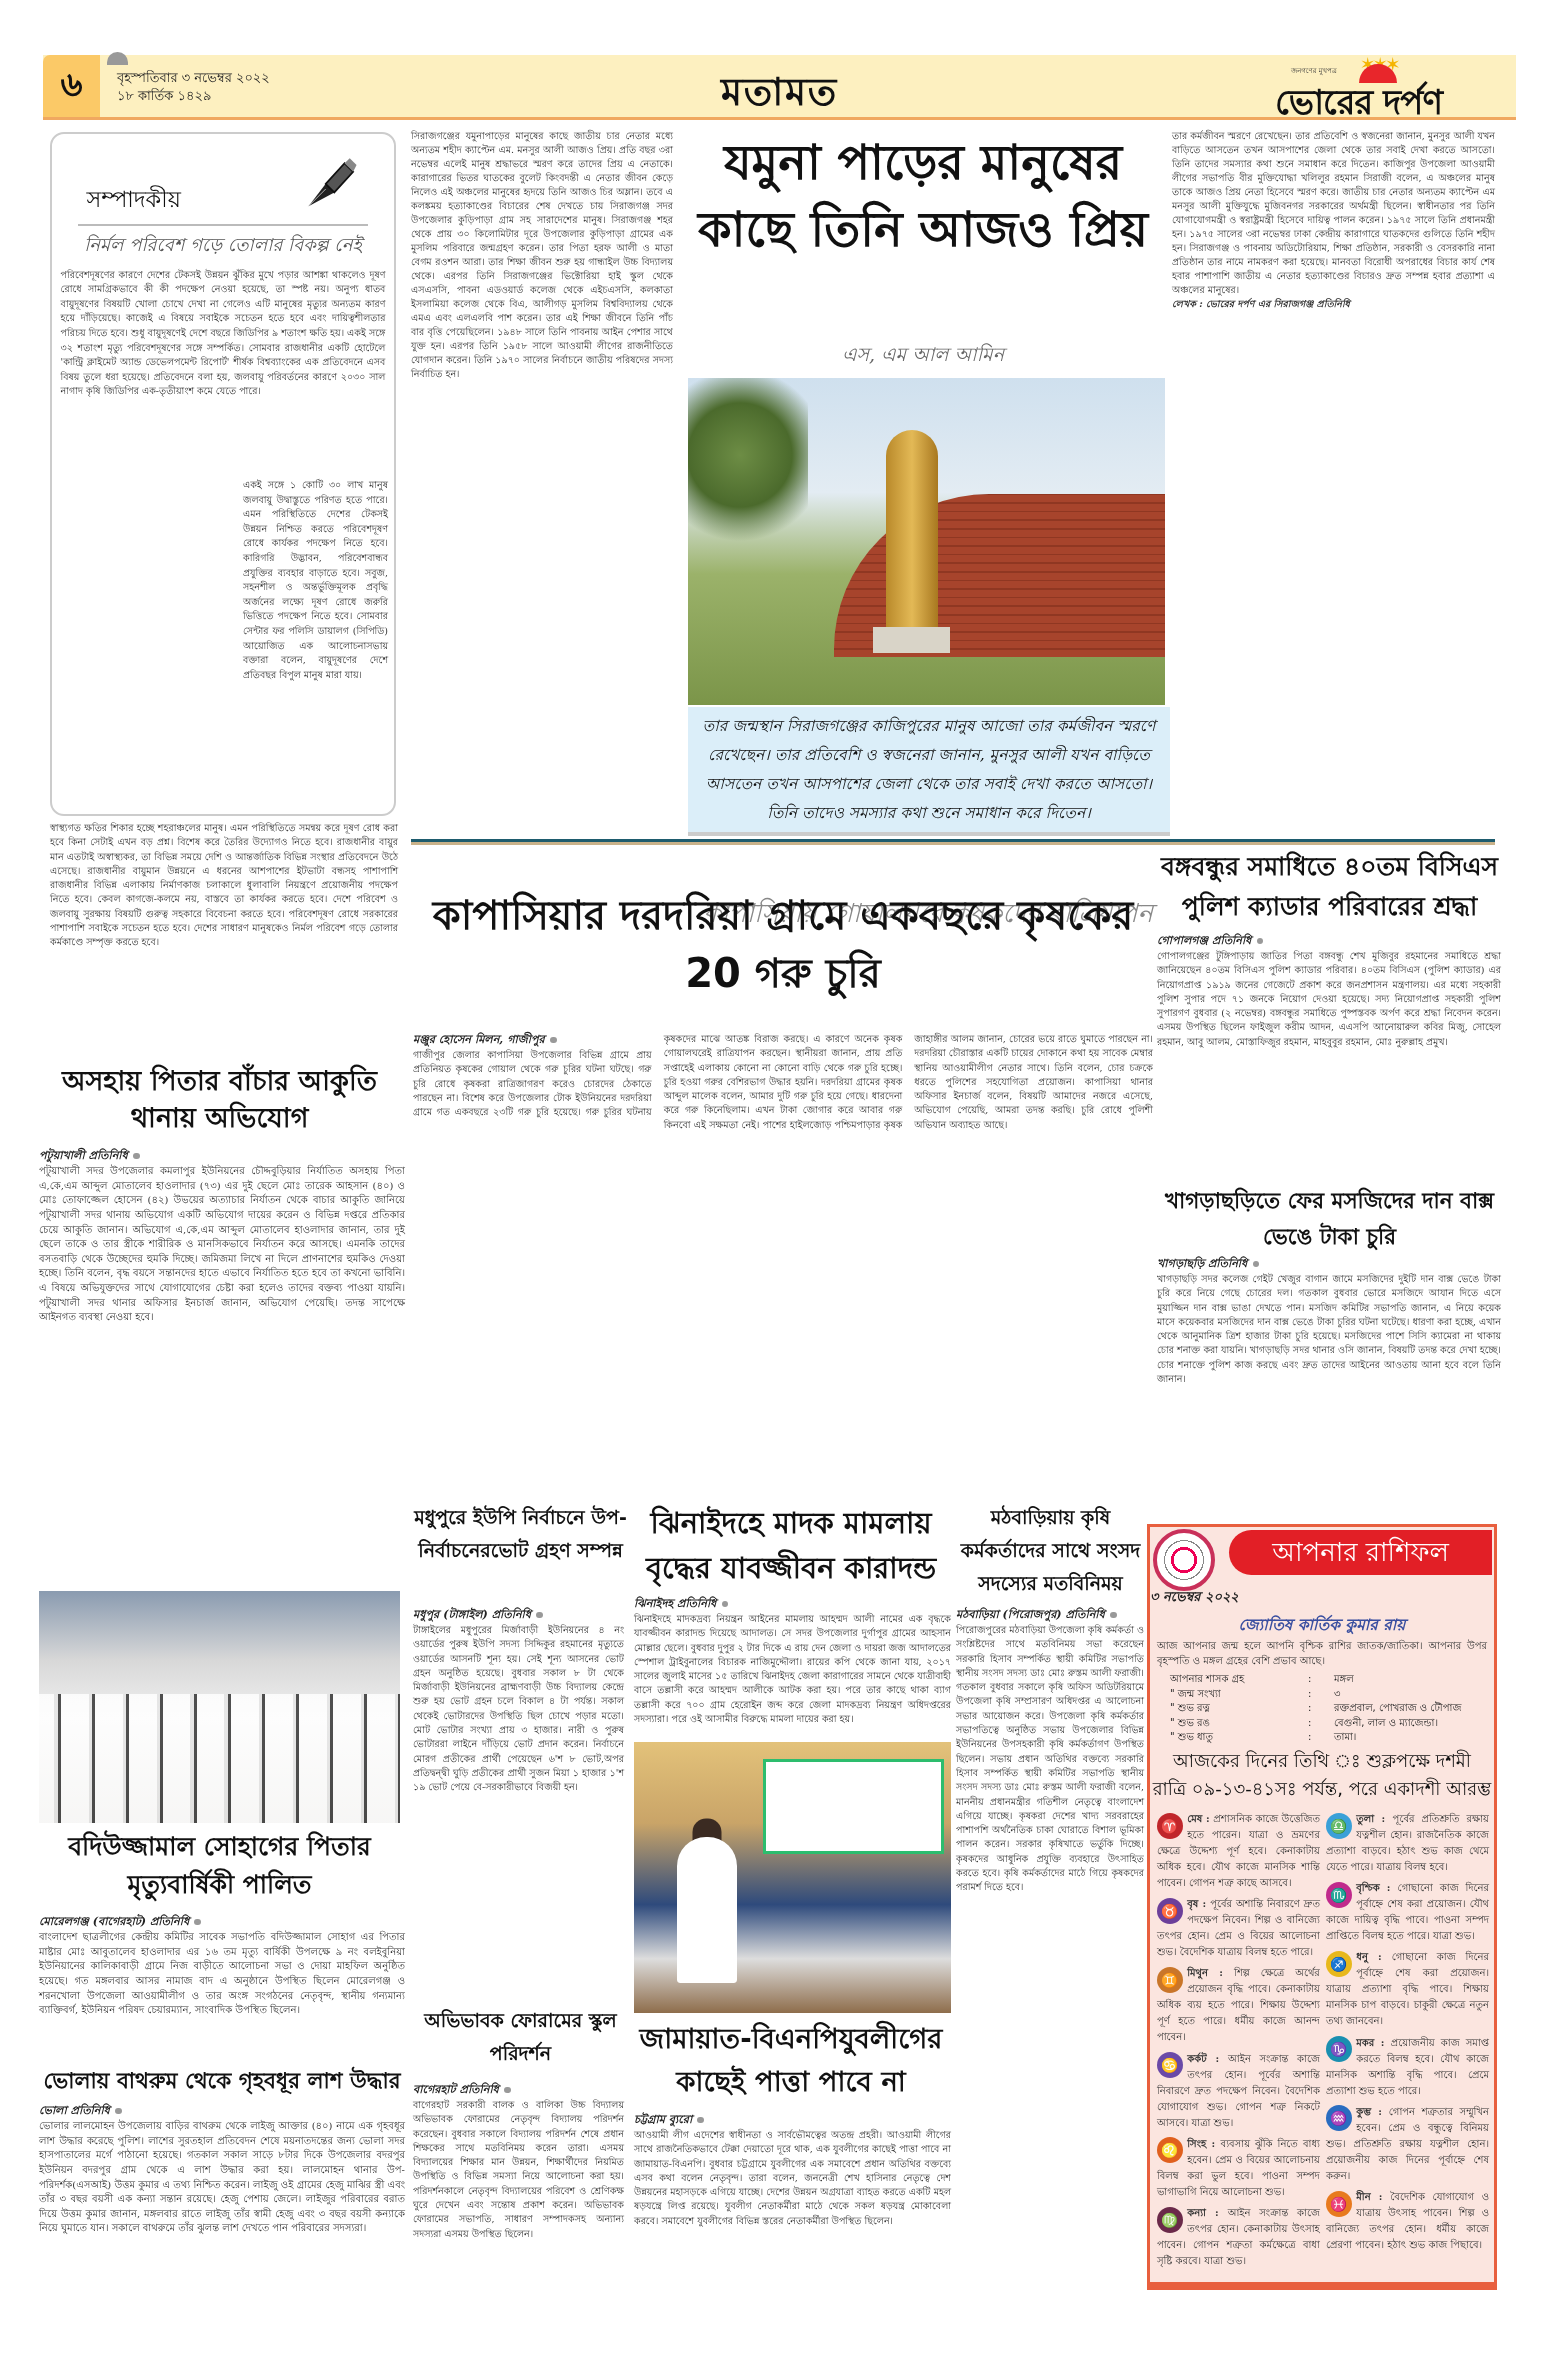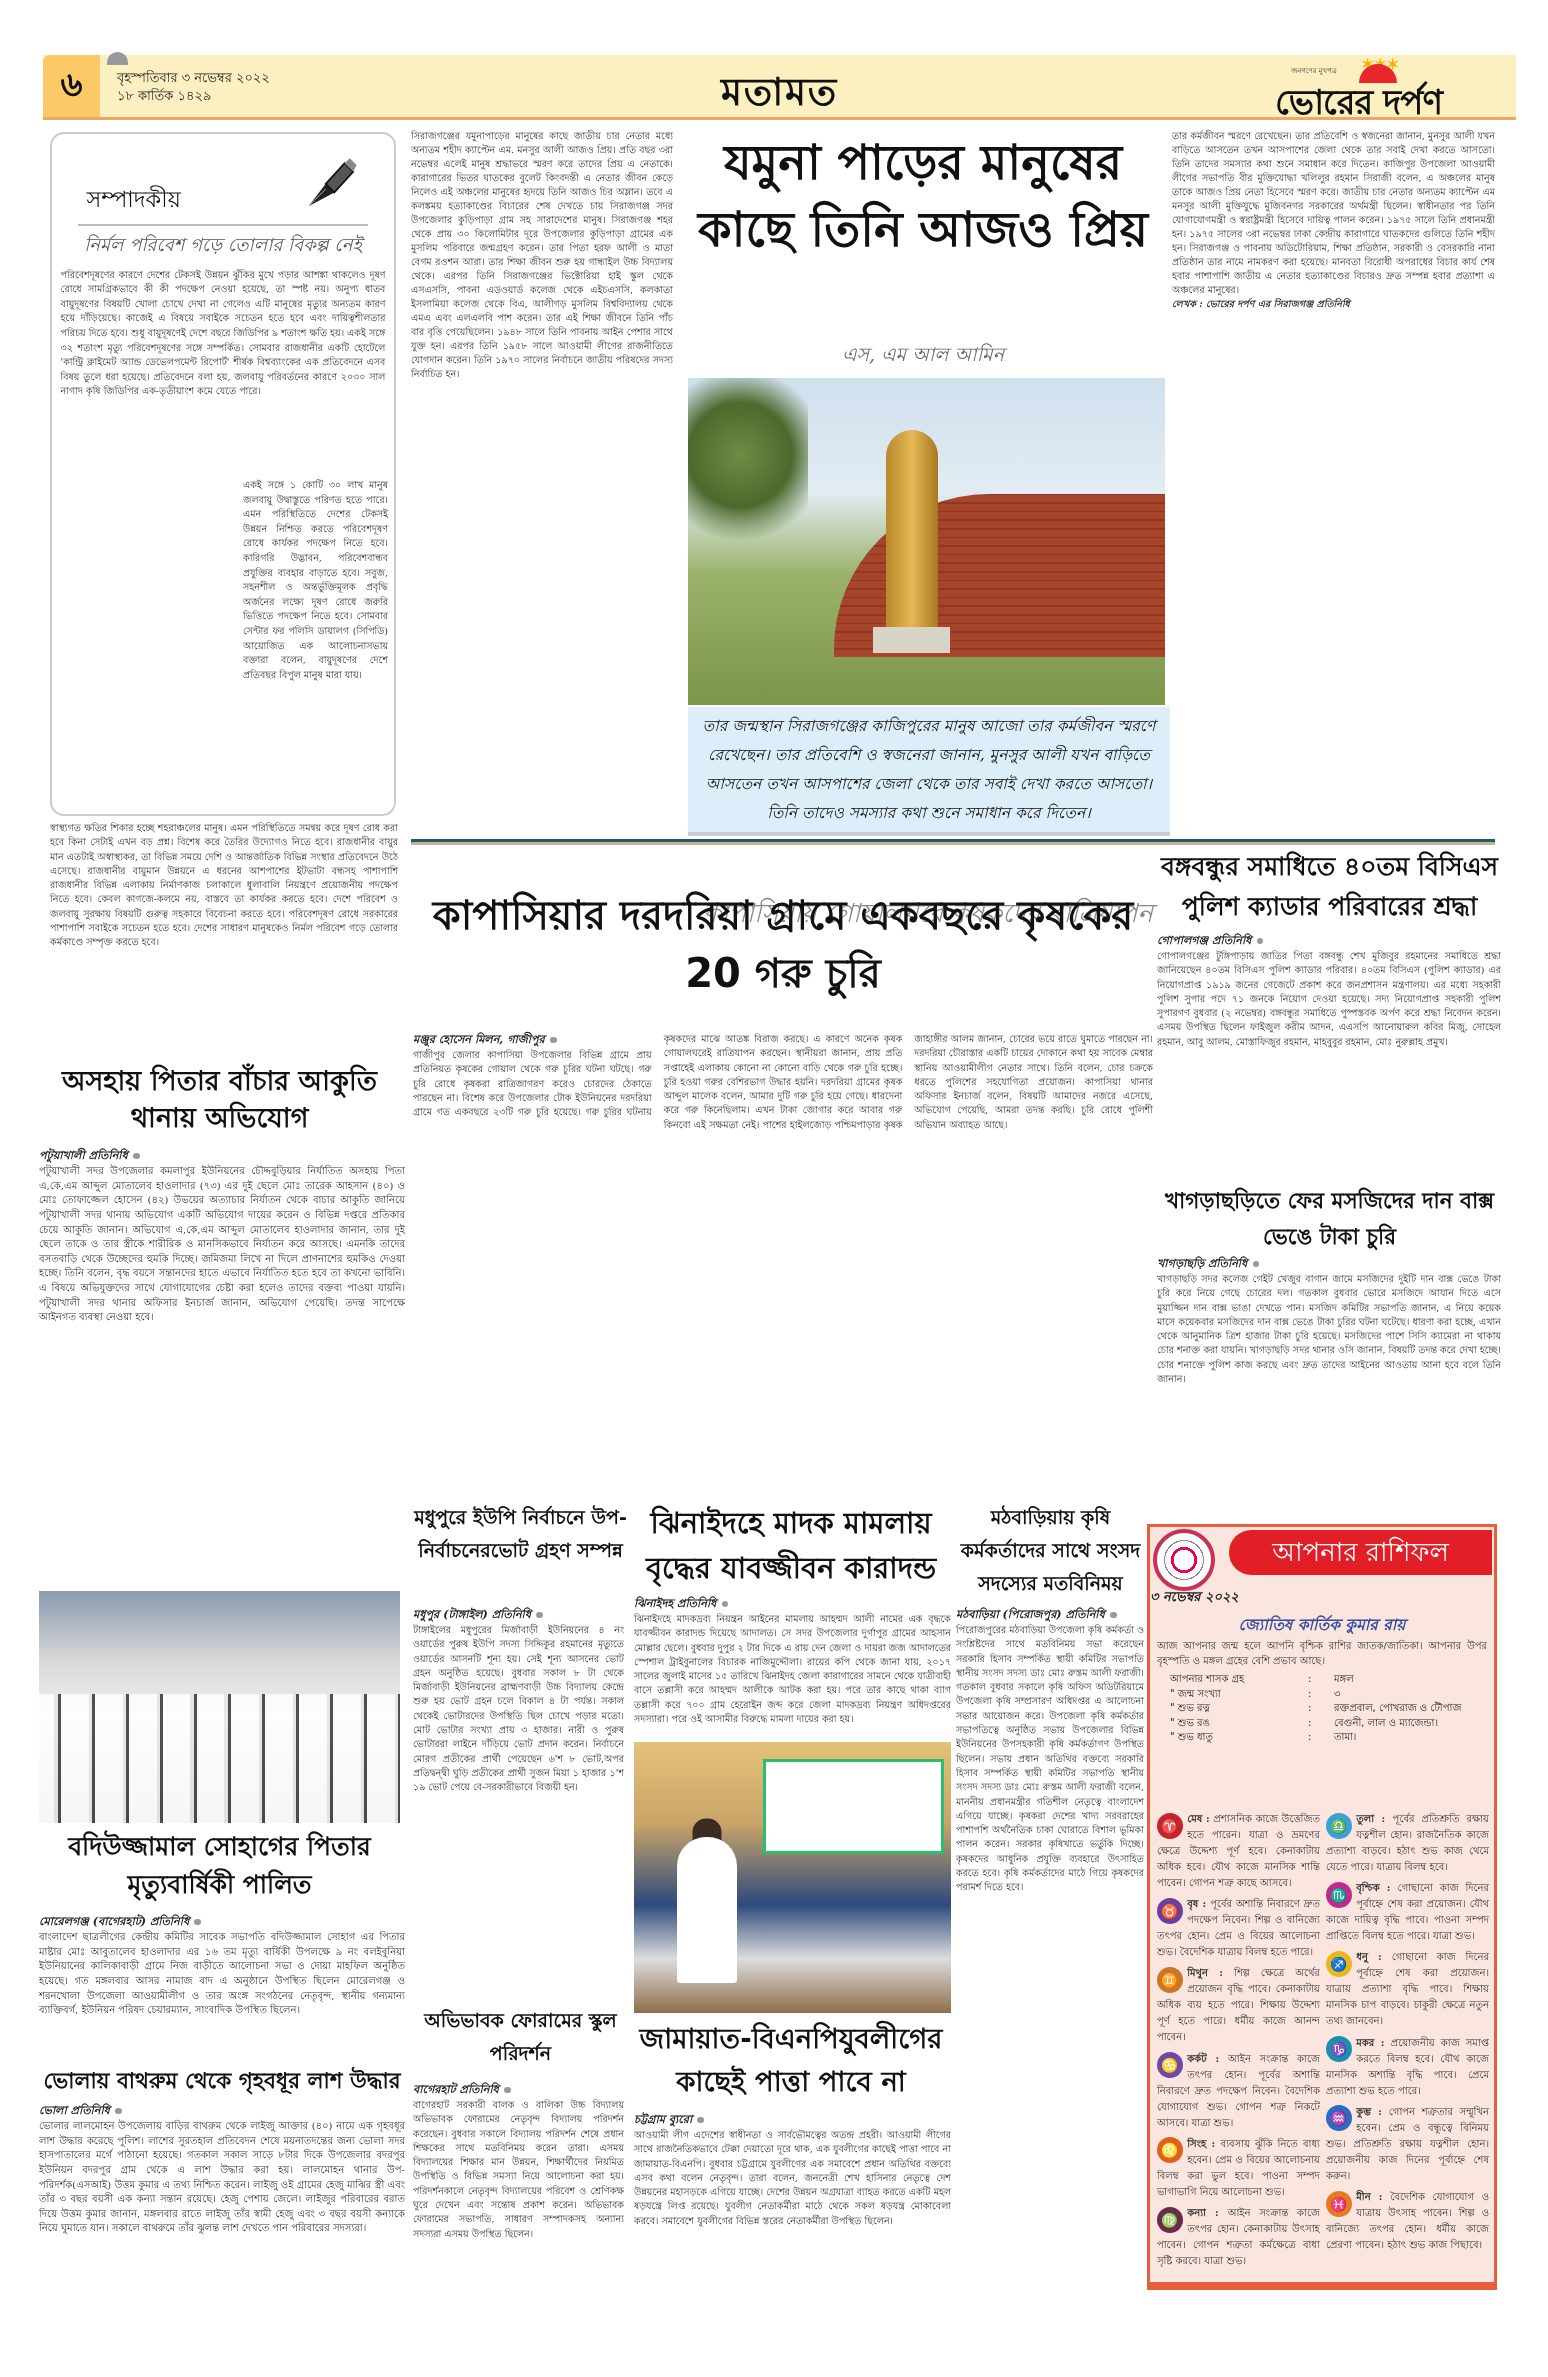--- a/index.html
+++ b/index.html
@@ -250,20 +250,24 @@
         <span class="k">"  শুভ রঙ</span>
         <span class="c">:</span>
         <span class="v">বেগুনী, লাল ও ম্যাজেন্ডা।</span>
       </div>
       <div class="r">
         <span class="k">"  শুভ ধাতু</span>
         <span class="c">:</span>
         <span class="v">তামা।</span>
       </div>
     </div>
+  <div id="horo-tithi">
+    <div>আজকের দিনের তিথি ঃ শুক্লপক্ষে দশমী</div>
+    <div>রাত্রি ০৯-১৩-৪১সঃ পর্যন্ত, পরে একাদশী আরম্ভ</div>
+  </div>
   <div id="signs-left" class="signs body-text">
       <div class="sign"><span class="ic" style="background: rgb(192, 38, 43);">♈</span><span class="nm">মেষ : </span><span>প্রশাসনিক কাজে উত্তেজিত হতে পারেন। যাত্রা ও ভ্রমণের ক্ষেত্রে উদ্দেশ্য পূর্ণ হবে। কেনাকাটায় অধিক হবে। যৌথ কাজে মানসিক শান্তি পাবেন। গোপন শত্রু কাছে আসবে।</span></div>
       <div class="sign"><span class="ic" style="background: rgb(108, 63, 154);">♉</span><span class="nm">বৃষ : </span><span>পূর্বের অশান্তি নিবারণে দ্রুত পদক্ষেপ নিবেন। শিল্প ও বানিজ্যে তৎপর হোন। প্রেম ও বিয়ের আলোচনা শুভ। বৈদেশিক যাত্রায় বিলম্ব হতে পারে।</span></div>
       <div class="sign"><span class="ic" style="background: rgb(201, 118, 42);">♊</span><span class="nm">মিথুন : </span><span>শিল্প ক্ষেত্রে অর্থের প্রয়োজন বৃদ্ধি পাবে। কেনাকাটায় অধিক ব্যয় হতে পারে। শিক্ষায় উদ্দেশ্য পূর্ণ হতে পারে। ধর্মীয় কাজে আনন্দ পাবেন।</span></div>
       <div class="sign"><span class="ic" style="background: rgb(106, 74, 168);">♋</span><span class="nm">কর্কট : </span><span>আইন সংক্রান্ত কাজে তৎপর হোন। পূর্বের অশান্তি নিবারণে দ্রুত পদক্ষেপ নিবেন। বৈদেশিক যোগাযোগ শুভ। গোপন শত্রু নিকটে আসবে। যাত্রা শুভ।</span></div>
       <div class="sign"><span class="ic" style="background: rgb(224, 96, 30);">♌</span><span class="nm">সিংহ : </span><span>ব্যবসায় ঝুঁকি নিতে বাধ্য হবেন। প্রেম ও বিয়ের আলোচনায় বিলম্ব করা ভুল হবে। পাওনা সম্পদ ভাগাভাগি নিয়ে আলোচনা শুভ।</span></div>
       <div class="sign"><span class="ic" style="background: rgb(107, 42, 74);">♍</span><span class="nm">কন্যা : </span><span>আইন সংক্রান্ত কাজে তৎপর হোন। কেনাকাটায় উৎসাহ পাবেন। গোপন শত্রুতা কর্মক্ষেত্রে বাধা সৃষ্টি করবে। যাত্রা শুভ।</span></div>
     </div>
   <div id="signs-right" class="signs body-text">
       <div class="sign"><span class="ic" style="background: rgb(58, 160, 216);">♎</span><span class="nm">তুলা : </span><span>পূর্বের প্রতিশ্রুতি রক্ষায় যত্নশীল হোন। রাজনৈতিক কাজে প্রত্যাশা বাড়বে। হঠাৎ শুভ কাজ থেমে যেতে পারে। যাত্রায় বিলম্ব হবে।</span></div>

